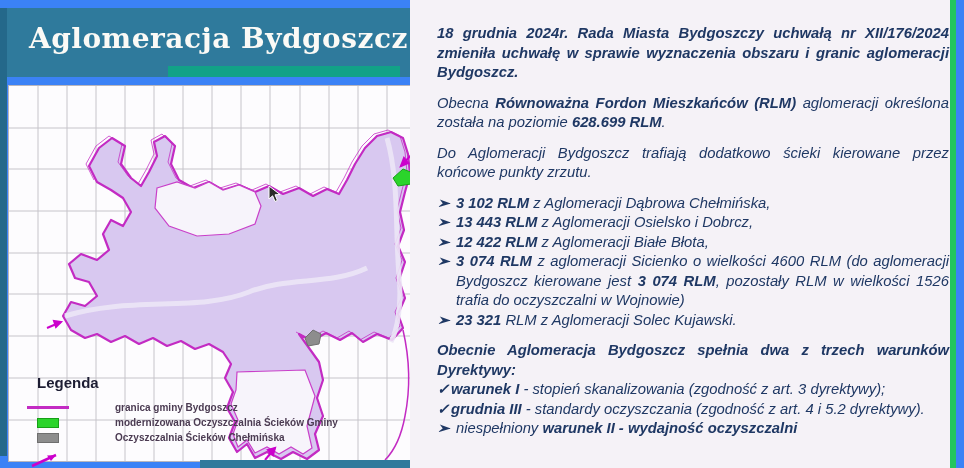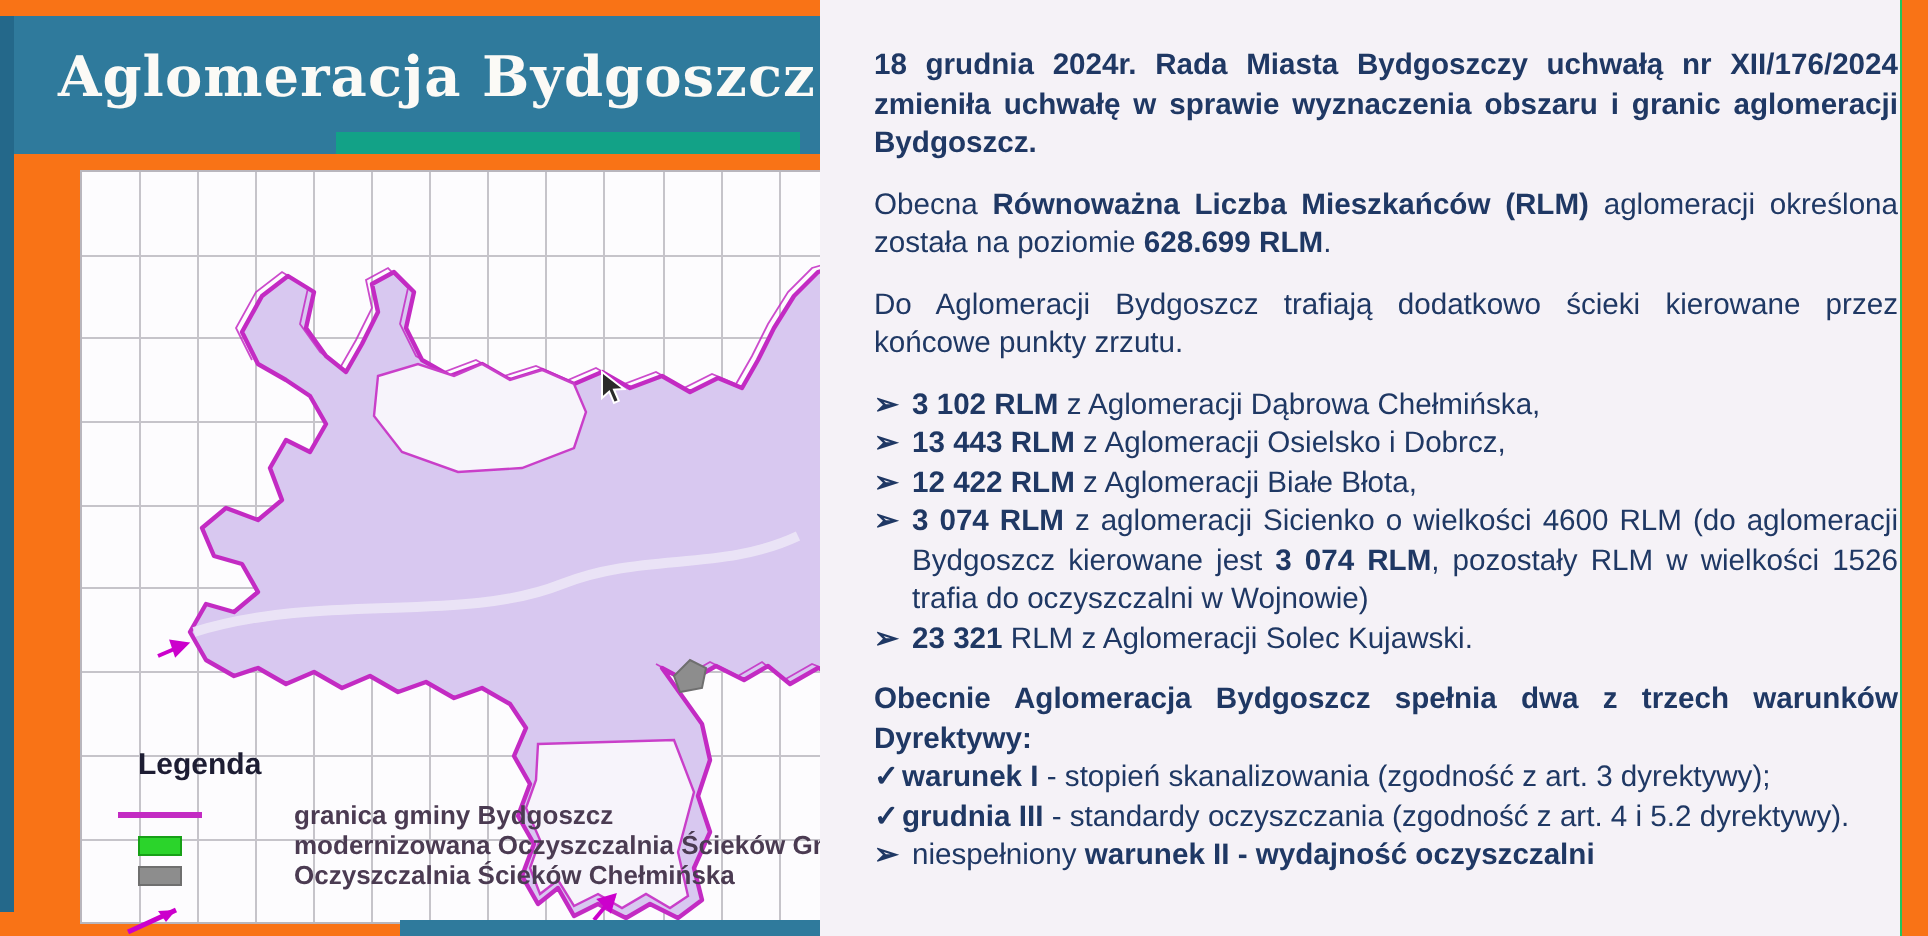--- a/index.html
+++ b/index.html
@@ -1,46 +1,46 @@
 <!DOCTYPE html>
 <html><head>
 <meta charset="utf-8">
 <style>
   html,body{margin:0;padding:0;background:#ffffff;}
   .slide{position:relative;width:964px;height:468px;overflow:hidden;
-         font-family:"Liberation Sans",sans-serif;background:#f97316;}
+         font-family:"Liberation Sans",sans-serif;background:#3b82f6;}
 
   
   .left-strip{position:absolute;left:0;top:8px;width:7px;height:448px;background:#24688a;}
   .banner{position:absolute;left:7px;top:8px;width:404px;height:69px;background:#2f7a9c;}
   .banner h1{margin:0;padding:14px 0 0 22px;font-family:"DejaVu Serif",serif;
              font-weight:bold;font-size:28px;color:#fbfaf6;letter-spacing:.5px;}
   .accent-bar{position:absolute;left:168px;top:66px;width:232px;height:11px;background:#12a287;}
 
   
   .map-panel{position:absolute;left:8px;top:85px;width:407px;height:375px;
-             background:#fdfcfe;border:1px solid #b9b6bd;box-sizing:content-box;margin-left:32px;}
+             background:#fdfcfe;border:1px solid #b9b6bd;box-sizing:content-box;}
   .map-panel svg.map{position:absolute;left:0;top:0;}
 
   
   .legend{position:absolute;left:18px;top:288px;width:330px;}
   .legend-title{font-size:15px;font-weight:bold;color:#1d1d33;margin:0 0 9px 10px;}
   .legend-row{display:flex;align-items:center;height:15px;}
   .legend-sw{width:42px;margin-right:46px;flex:0 0 42px;display:flex;align-items:center;justify-content:center;}
   .sw-thick{width:42px;height:3px;background:#c32bc3;}
   .sw-double{width:42px;height:7px;border-top:2px solid #c32bc3;border-bottom:2px solid #c32bc3;}
   .sw-green{width:20px;height:8px;background:#2bd42b;border:1px solid #17a017;}
   .sw-gray{width:20px;height:8px;background:#8d8d8d;border:1px solid #6f6f6f;}
-  .legend-label{font-size:13px;font-weight:bold;color:#4b3b52;white-space:nowrap;}
+  .legend-label{font-size:10px;font-weight:bold;color:#4b3b52;white-space:nowrap;}
 
   .bottom-bar{position:absolute;left:200px;top:460px;width:492px;height:8px;background:#2f7a9c;}
 
   
   .right-region{position:absolute;left:410px;top:0;width:540px;height:468px;
-                background:#f5f2f7;border-right:1px solid #22c55e;}
+                background:#f5f2f7;border-right:6px solid #22c55e;font-style:italic;}
   .content{position:absolute;left:27px;top:24px;width:512px;color:#1f3864;
            font-size:14.8px;line-height:19.5px;}
   .content p{margin:0 0 11px 0;text-align:justify;}
   .content p.tight{margin-bottom:0;}
   .content b{font-weight:bold;}
   .bullet{display:flex;margin:0;}
   .bullet .mk{flex:0 0 19px;font-weight:bold;color:#1f3864;}
   .bullet .bt{flex:1;text-align:justify;}
   .check{display:flex;margin:0;}
   .check .mk{flex:0 0 14px;font-weight:bold;}
@@ -133,21 +133,21 @@
     </div>
   </div>
 
   <div class="bottom-bar"></div>
 
   <div class="right-region">
     <div class="content">
 
       <p><b>18 grudnia 2024r. Rada Miasta Bydgoszczy uchwałą nr&nbsp;XII/176/2024 zmieniła uchwałę w sprawie wyznaczenia obszaru i granic aglomeracji Bydgoszcz.</b></p>
 
-      <p><span>Obecna </span><b>Równoważna Liczba Mieszkańców (RLM)</b><span> aglomeracji określona została na poziomie </span><b>628.699 RLM</b><span>.</span></p>
+      <p><span>Obecna </span><b>Równoważna Fordon Mieszkańców (RLM)</b><span> aglomeracji określona została na poziomie </span><b>628.699 RLM</b><span>.</span></p>
 
       <p><span>Do Aglomeracji Bydgoszcz trafiają dodatkowo ścieki kierowane przez końcowe punkty zrzutu.</span></p>
 
 
       <div>
         <div class="bullet">
           <span class="mk">➢</span>
           <span class="bt"><b>3 102 RLM</b><span> z Aglomeracji Dąbrowa Chełmińska,</span></span>
         </div>
         <div class="bullet">

